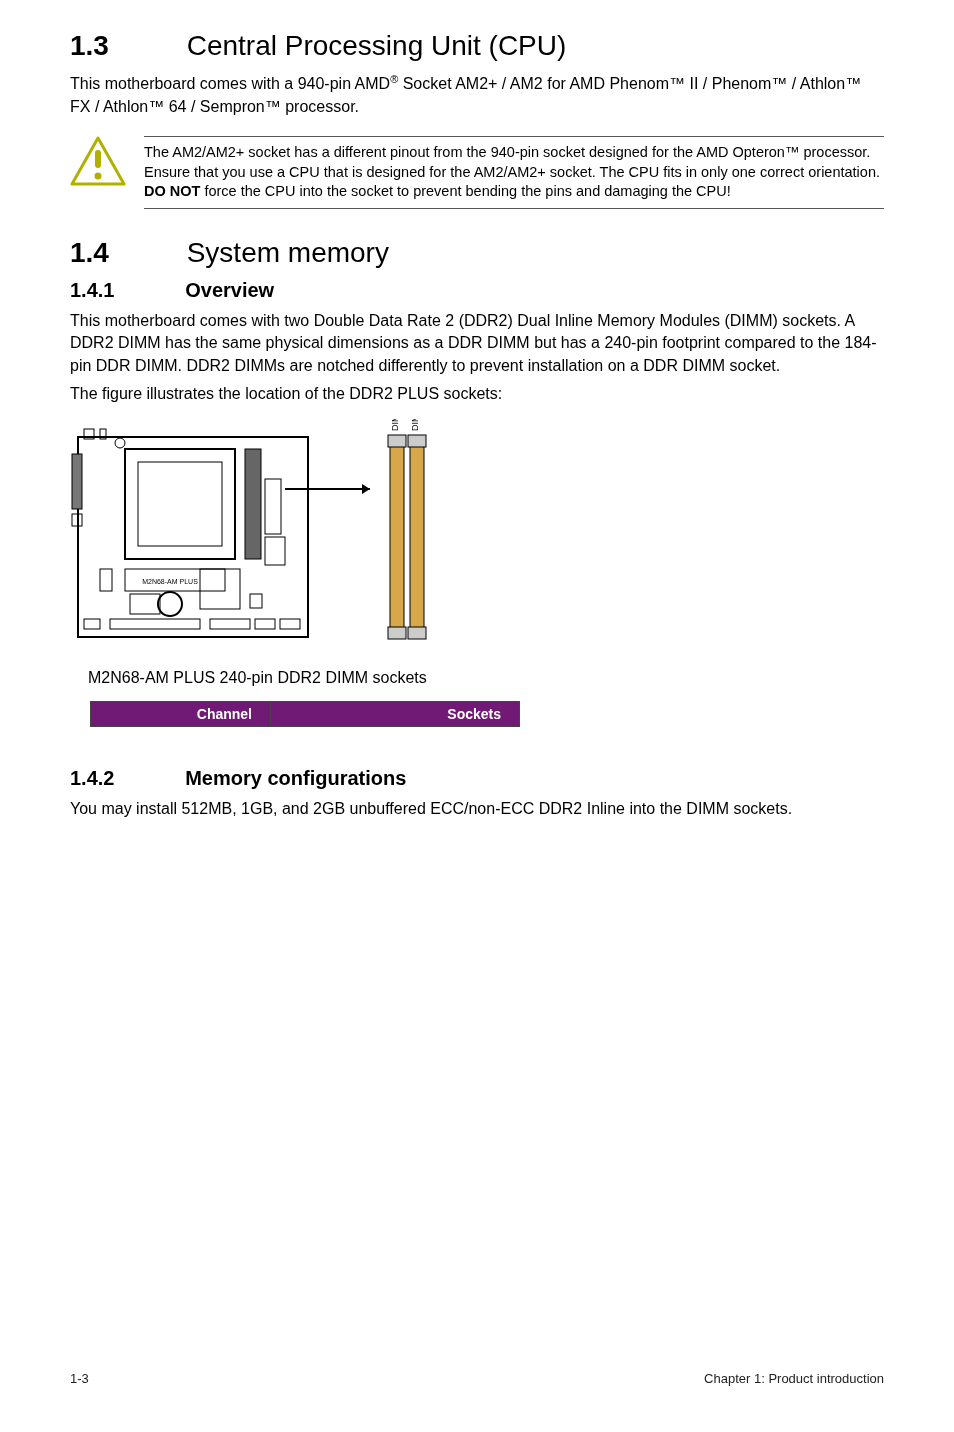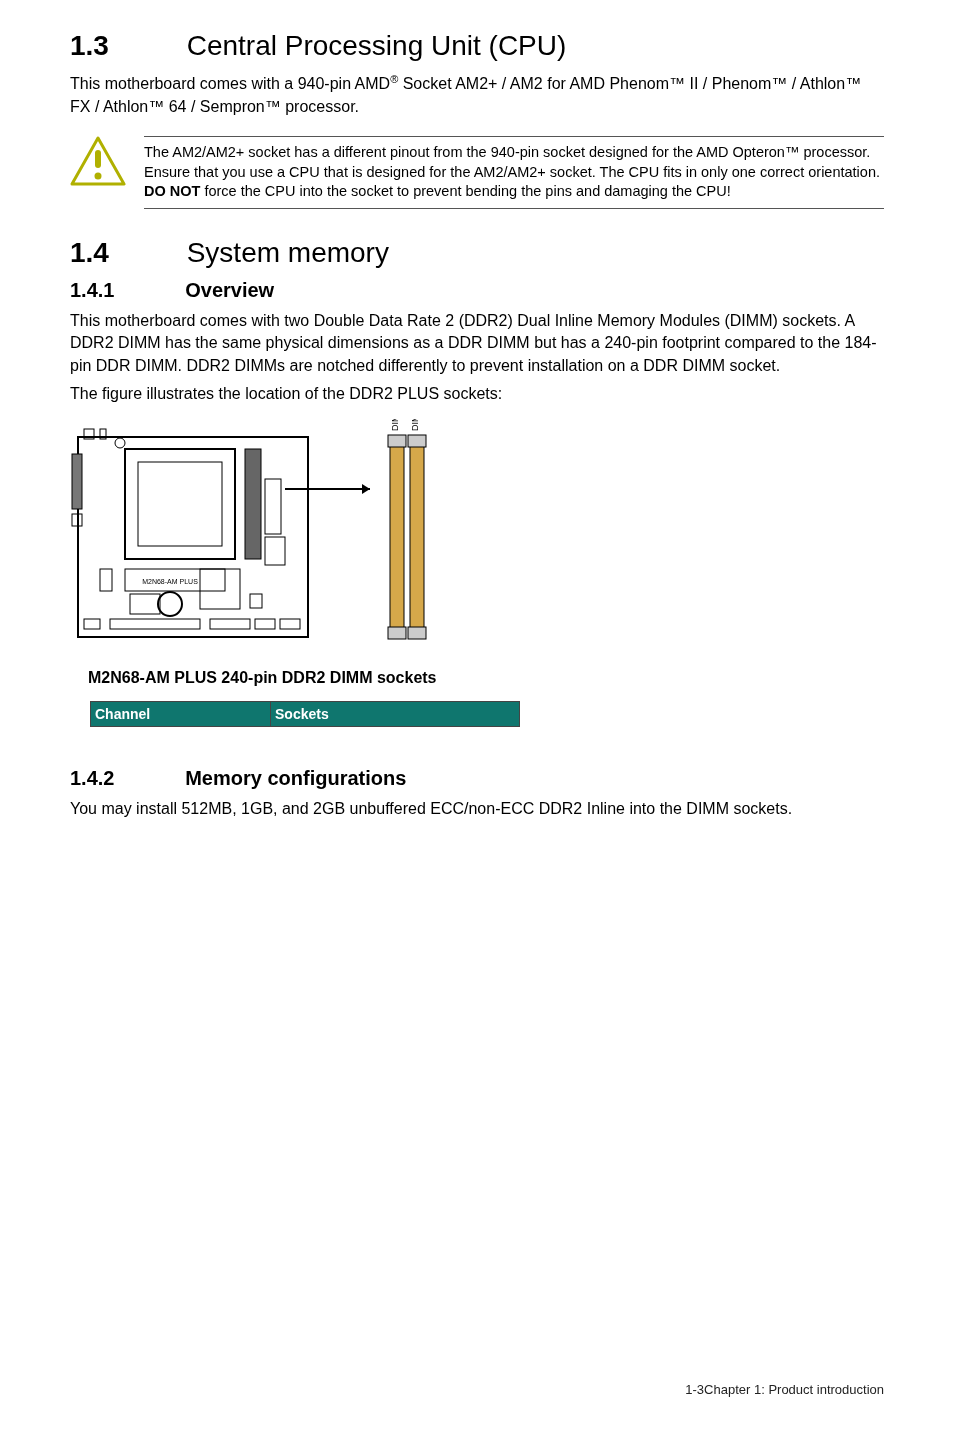--- a/index.html
+++ b/index.html
@@ -17,26 +17,26 @@
   h2.section { margin-bottom: 10px; }
   .body-text { font-size: 16px; line-height: 1.4; margin-bottom: 6px; }
   sup { font-size: 11px; }
   .warn-row { display: flex; align-items: flex-start; gap: 18px; margin: 18px 0 28px 0; }
   .warn-icon { flex: 0 0 56px; }
   .warn-text { flex: 1; font-size: 14.5px; line-height: 1.35; border-top: 1px solid #555; border-bottom: 1px solid #555; padding: 6px 0; }
   .subsec-num { font-size: 20px; font-weight: bold; display: inline-block; min-width: 110px; }
   .subsec-title { font-size: 20px; font-weight: bold; }
   h3.subsection { margin: 10px 0 8px 0; }
   .diagram { margin: 14px 0 6px 0; }
-  .diagram-caption { font-weight: bold; font-size: 16px; margin: 4px 0 14px 18px; }
+  .diagram-caption { font-weight: normal; font-size: 16px; margin: 4px 0 14px 18px; }
   table.channels { border-collapse: collapse; width: 430px; margin: 6px 0 40px 20px; font-size: 14px; }
-  table.channels th { background: #0f766e; color: #fff; font-weight: bold; text-align: left; padding: 4px 4px; border: 1px solid #444; }
+  table.channels th { background: #701a75; color: #fff; font-weight: bold; text-align: right; padding: 4px 18px; border: 1px solid #444; }
   table.channels td { padding: 5px 10px; border: 1px solid #444; }
   table.channels th:first-child, table.channels td:first-child { width: 180px; }
-  .footer { position: absolute; bottom: 35px; left: 70px; right: 70px; display: flex; justify-content: flex-end; font-size: 13px; color: #222; border-top: none; }
+  .footer { position: absolute; bottom: 46px; left: 70px; right: 70px; display: flex; justify-content: space-between; font-size: 13px; color: #222; border-top: none; }
 </style>
 </head>
 <body>
 
 <h2 class="section">
   <span class="sec-num">1.3</span>
   <span class="sec-title">Central Processing Unit (CPU)</span>
 </h2>
 <p class="body-text">
   <span>This motherboard comes with a 940-pin AMD</span><sup>®</sup><span> Socket AM2+ / AM2 for AMD Phenom™ II / Phenom™ / Athlon™ FX / Athlon™ 64 / Sempron™ processor.</span>

